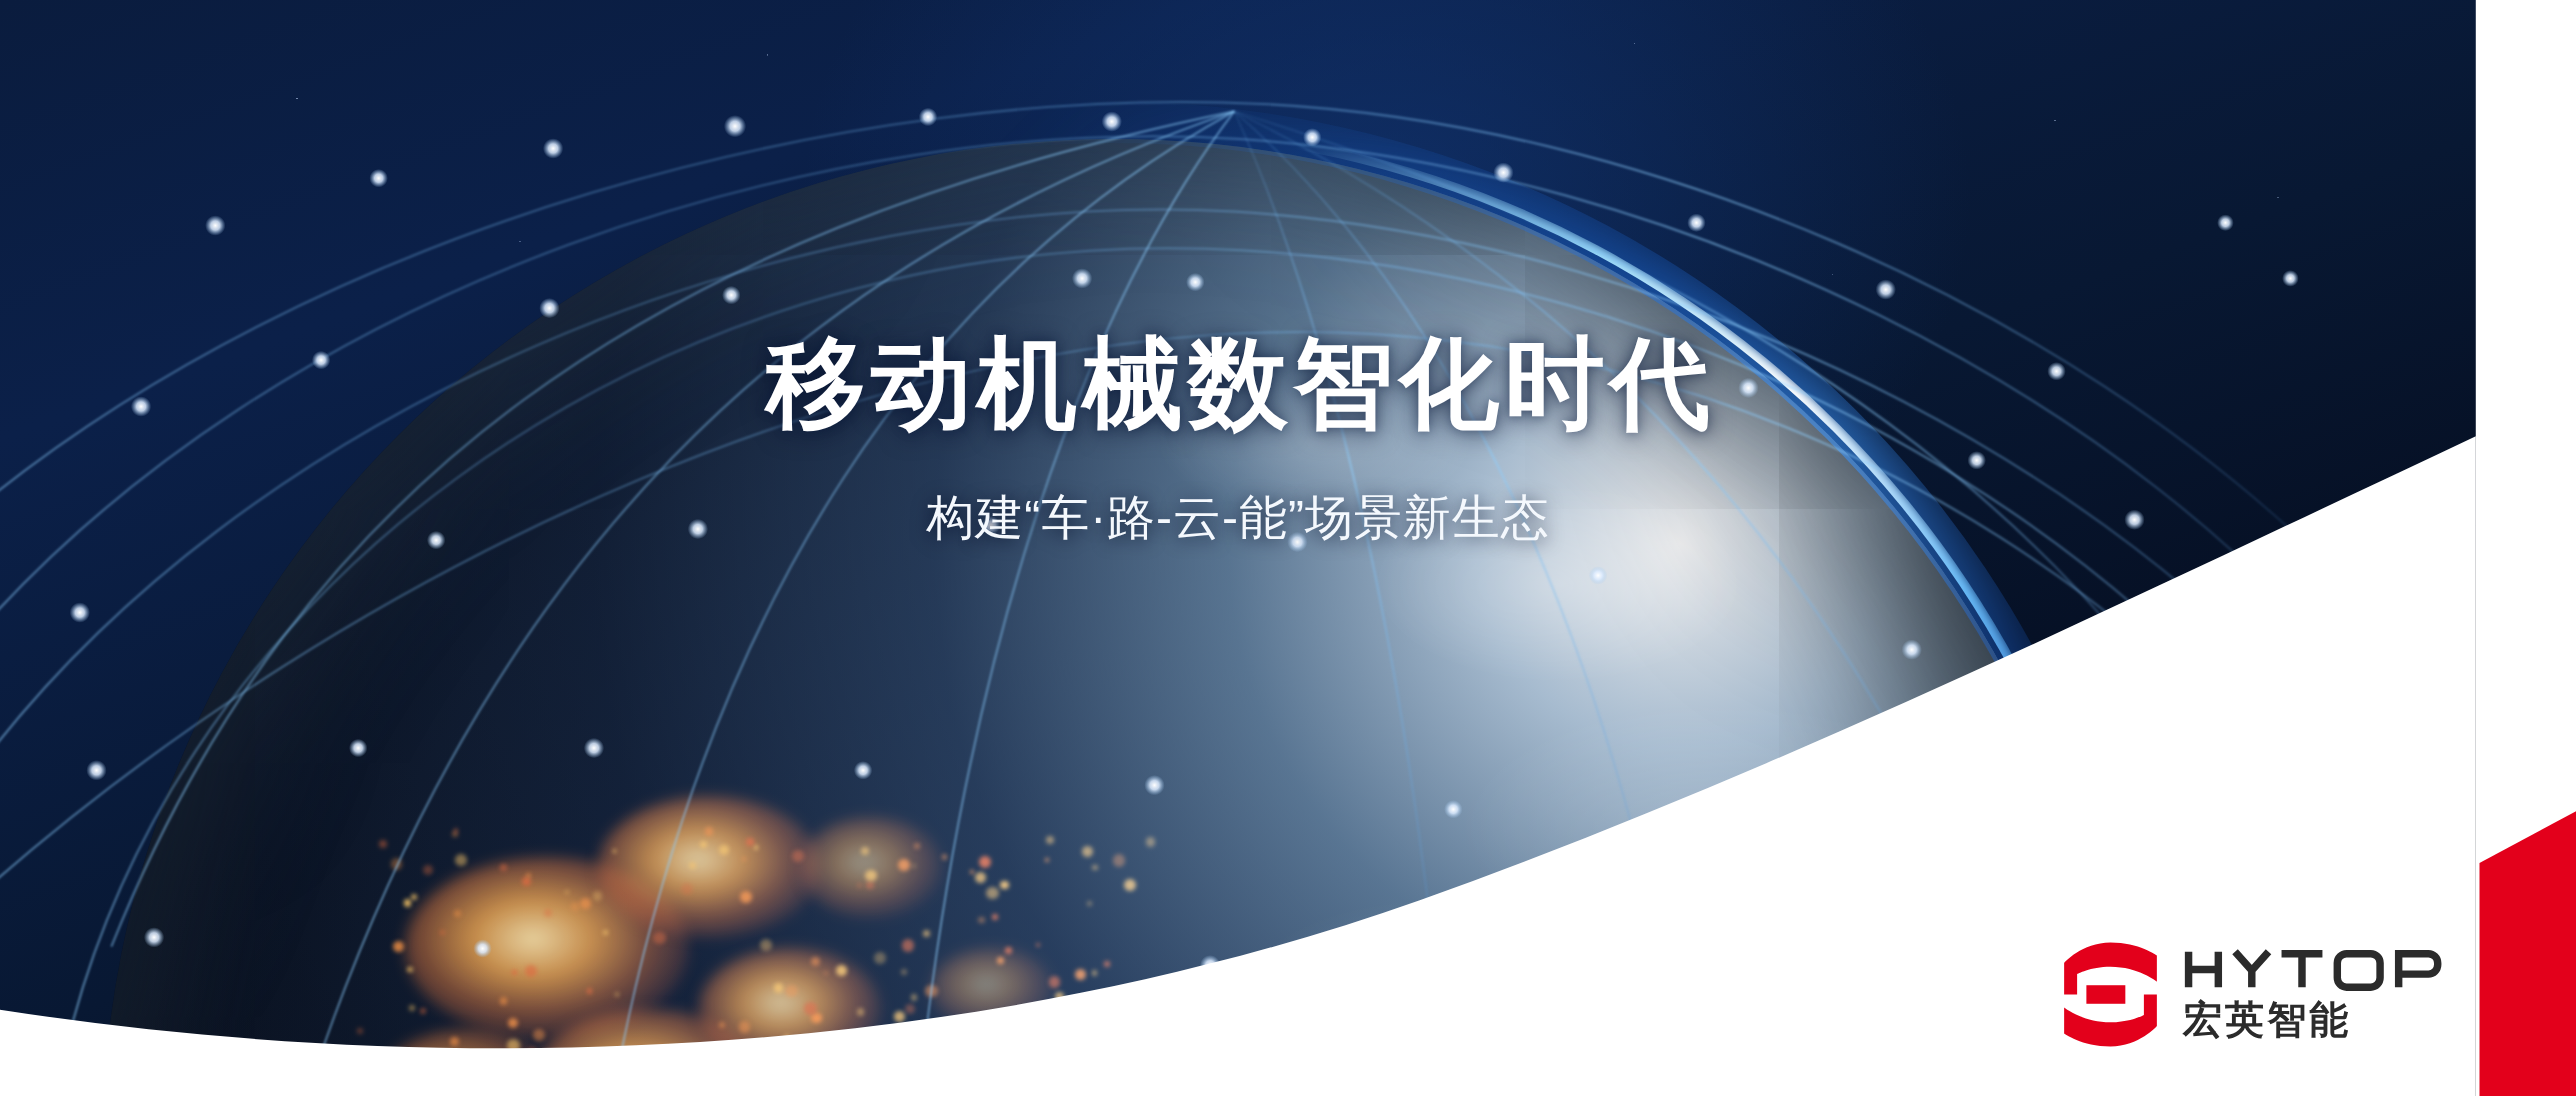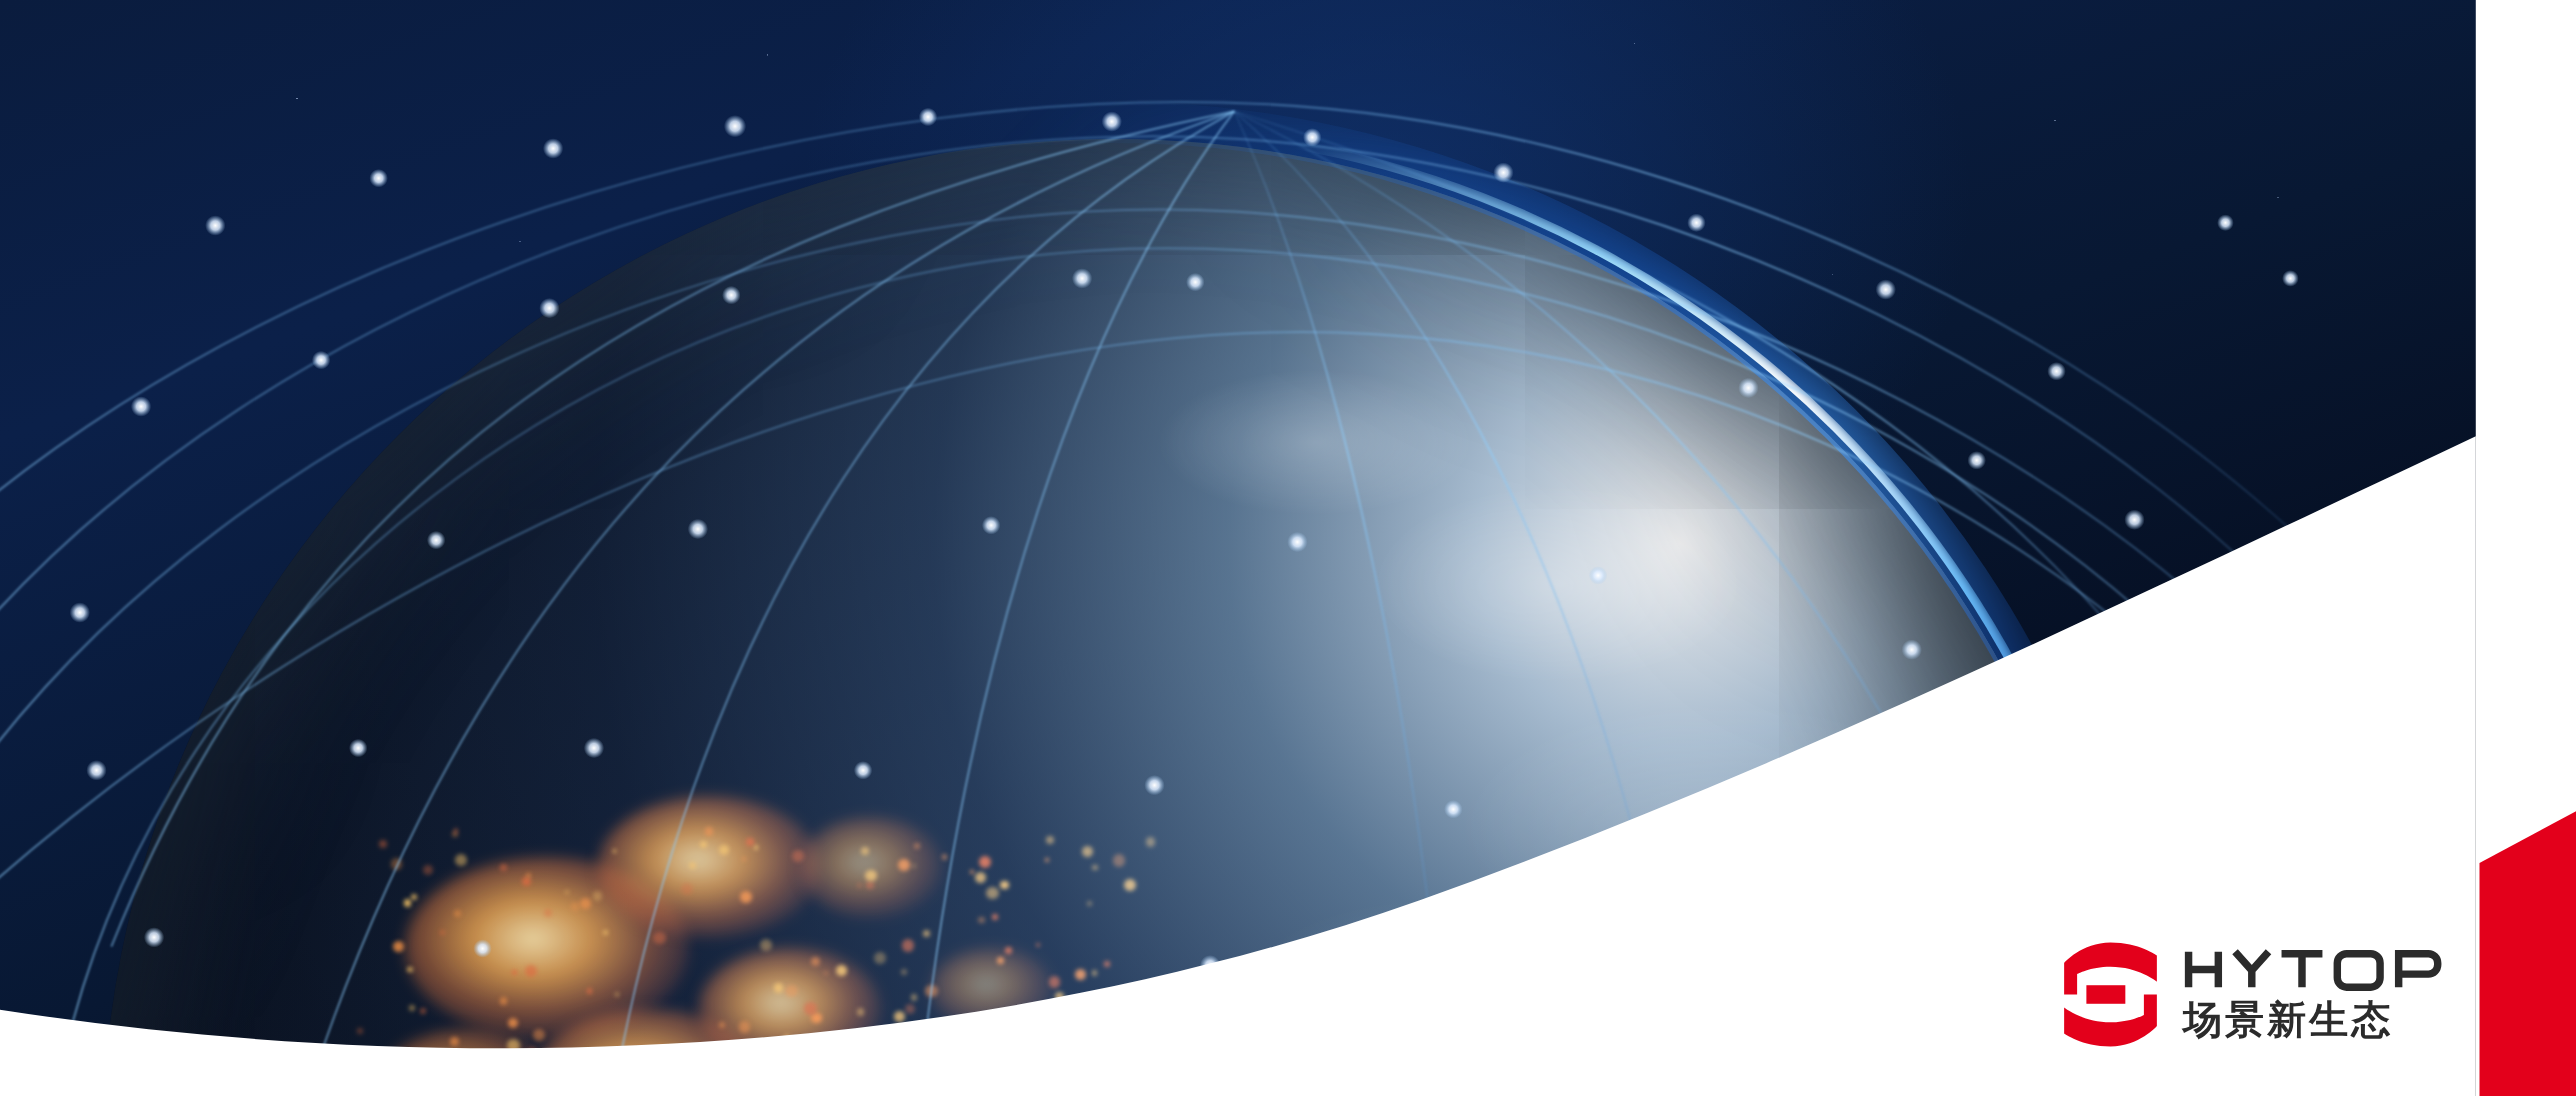--- a/index.html
+++ b/index.html
@@ -403,20 +403,24 @@
           <circle cx="2208" cy="952" r="10"></circle>
         <circle cx="166" cy="1010" r="11"></circle>
           <circle cx="520" cy="1022" r="10"></circle>
         <circle cx="1304" cy="1040" r="11"></circle>
           <circle cx="1684" cy="1062" r="10"></circle>
         <circle cx="2398" cy="240" r="9"></circle>
           <circle cx="2468" cy="300" r="9"></circle>
       </g>
     </svg>
 
+    <div id="titleblock">
+      <div id="main-title">移动机械数智化时代</div>
+      <div id="sub-title">构建“车·路-云-能”场景新生态</div>
+    </div>
   </div>
 
   <svg id="whitesweep" viewBox="0 0 2776 1182" preserveAspectRatio="none">
 
     <path d="M0,1088 C 500,1165 1050,1140 1530,970 C 1900,838 2260,662 2668,470 L2668,1182 L0,1182 Z" fill="#ffffff"></path>
 
     <rect x="2668" y="0" width="108" height="1182" fill="#ffffff"></rect>
 
     <path d="M2672,930 L2776,874 L2776,1182 L2672,1182 Z" fill="#E3001B"></path>
   </svg>
@@ -445,18 +449,18 @@
 
           <path d="M106,6 L150,6 M128,6 L128,42"></path>
 
           <path d="M176,6 L202,6 A10,10 0 0 1 212,16 L212,32 A10,10 0 0 1 202,42 L176,42 A10,10 0 0 1 166,32 L166,16 A10,10 0 0 1 176,6 Z"></path>
 
           <path d="M232,42 L232,6 L264,6 A10,10 0 0 1 274,16 L274,18 A10,10 0 0 1 264,28 L232,28"></path>
         </g>
       </svg>
 
       <div id="logo-cn" style="font-family:'Liberation Sans',sans-serif;font-weight:700;font-size:39px;
-                  letter-spacing:.08em;color:#2B2B2B;line-height:43px;">场景新生态</div>
+                  letter-spacing:.08em;color:#2B2B2B;line-height:43px;">宏英智能</div>
     </div>
   </div>
 
 </div>
 
 
 </body></html>

